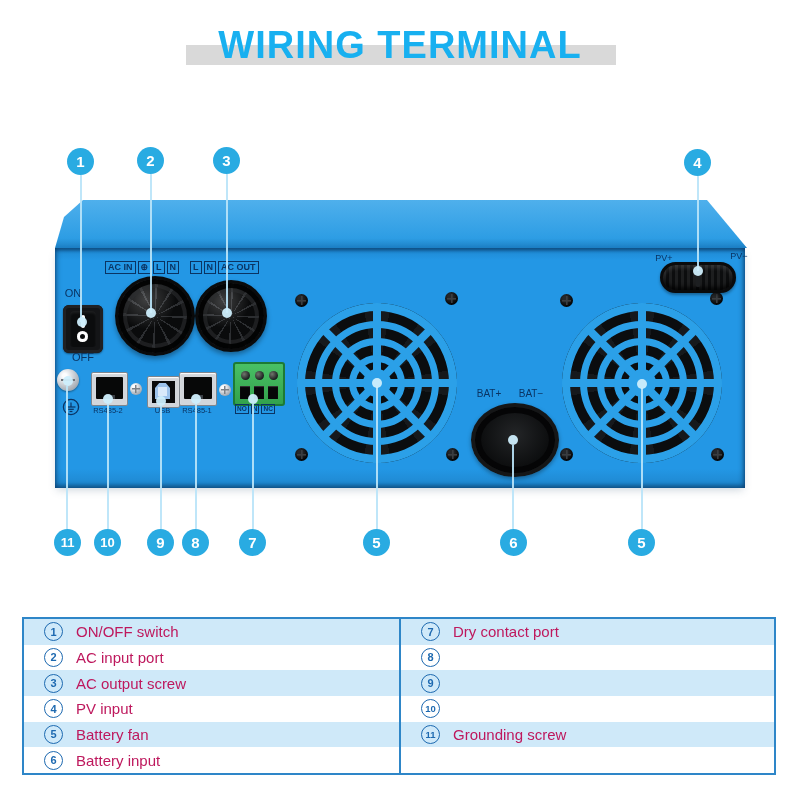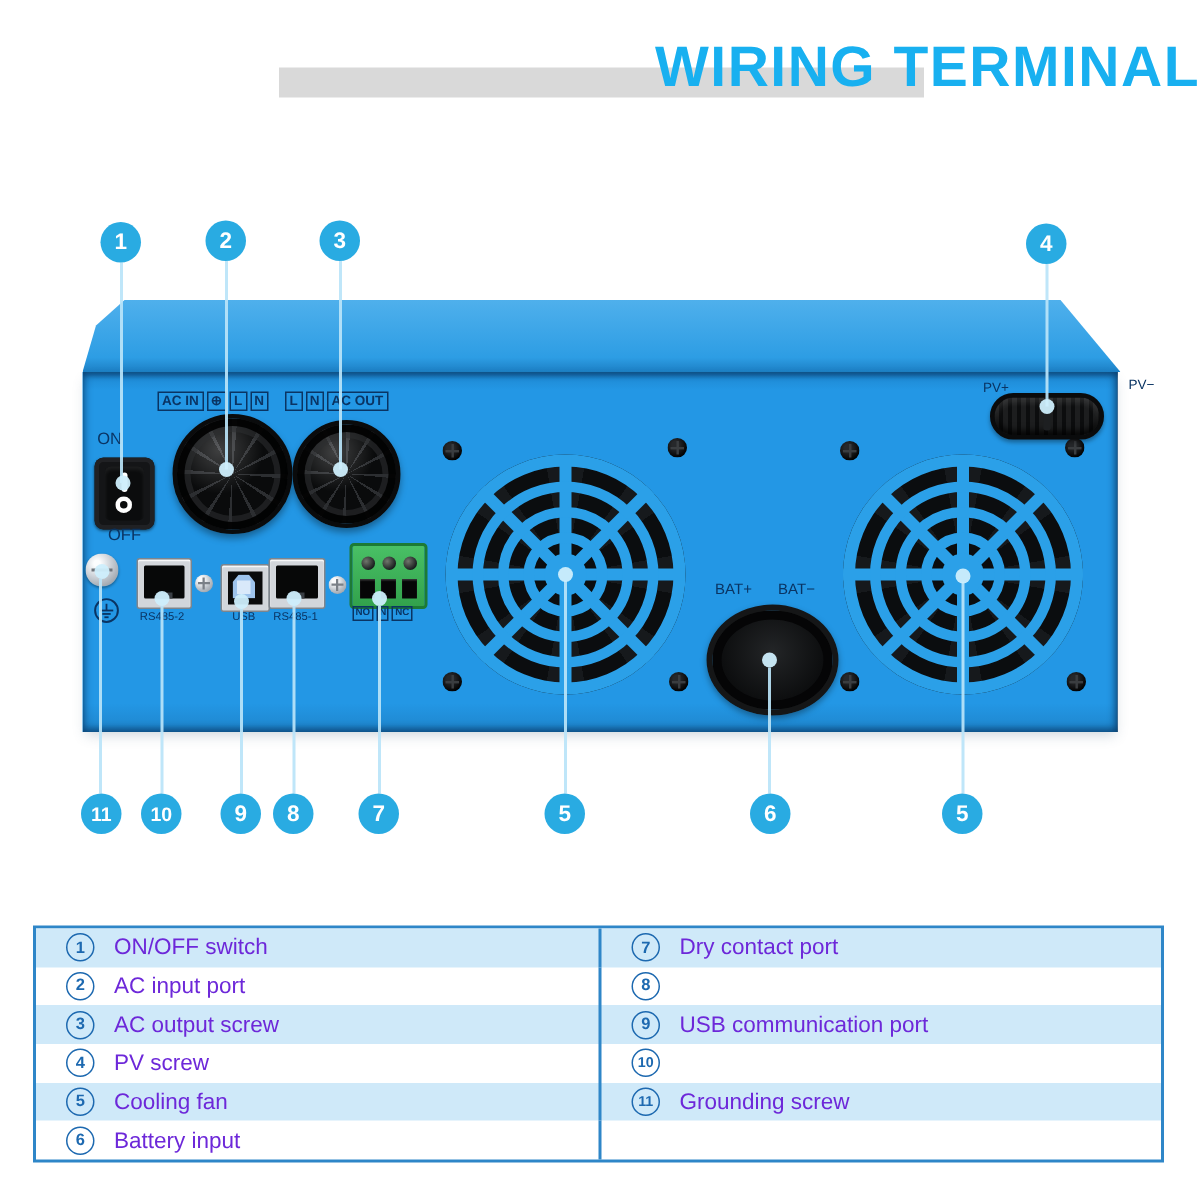--- a/index.html
+++ b/index.html
@@ -1,20 +1,20 @@
 <!DOCTYPE html>
 <html><head>
 <meta charset="utf-8">
 <style>
   html,body{margin:0;padding:0;background:#fff;}
   .stage{position:relative;width:800px;height:800px;background:#fff;overflow:hidden;
          font-family:"Liberation Sans", sans-serif;}
   
   .title-bar{position:absolute;left:186px;top:45px;width:430px;height:20px;background:#d9d9d9;z-index:2;}
-  .title{position:absolute;left:0;top:24px;width:100%;text-align:right;z-index:3;
+  .title{position:absolute;left:0;top:24px;width:100%;text-align:center;z-index:3;
          font-size:38px;font-weight:700;letter-spacing:1px;color:#18b0f0;}
   
   .co{position:absolute;width:27px;height:27px;border-radius:50%;background:#29abe2;color:#fff;
       font-size:15px;font-weight:700;display:flex;align-items:center;justify-content:center;z-index:9;}
   .co.two{font-size:13px;}
   .cline{position:absolute;width:2px;background:rgba(186,228,248,.92);z-index:7;}
   .cdot{position:absolute;width:10px;height:10px;border-radius:50%;background:rgba(206,238,252,.95);z-index:8;}
   
   .dev-top{position:absolute;left:55px;top:200px;width:692px;height:48px;z-index:1;
            background:linear-gradient(180deg,#4fb0ec 0%,#2d9de4 80%,#1c7fc4 100%);
@@ -99,21 +99,21 @@
   
   .legend{position:absolute;left:22px;top:617px;width:754px;height:158px;z-index:4;
           border:2px solid #2e86c8;box-sizing:border-box;display:grid;grid-template-rows:repeat(6,1fr);background:#fff;}
   .lrow{display:grid;grid-template-columns:1fr 1fr;}
   .lrow:nth-child(odd){background:#cfe9f9;}
   .lcell{display:flex;align-items:center;gap:13px;padding-left:20px;overflow:hidden;}
   .lcell.right{border-left:2px solid #2e86c8;}
   .lg-num{flex:0 0 auto;width:19px;height:19px;border-radius:50%;border:1.5px solid #1d69b0;box-sizing:border-box;
           color:#1d69b0;font-size:11px;font-weight:700;display:flex;align-items:center;justify-content:center;}
   .lg-num.two{font-size:9.5px;}
-  .lg-lbl{color:#6d28d9;font-size:15px;}
+  .lg-lbl{color:#be185d;font-size:15px;}
 </style>
 </head>
 <body>
 
 <div class="stage">
 
   <div class="title-bar"></div>
   <div class="title">WIRING TERMINAL</div>
 
   <div class="co" style="left:67px;top:148px">1</div>
@@ -226,21 +226,21 @@
     <div class="screw-b" style="left:505px;top:46px;width:13px;height:13px"></div>
     <div class="screw-b" style="left:655px;top:44px;width:13px;height:13px"></div>
     <div class="screw-b" style="left:505px;top:200px;width:13px;height:13px"></div>
     <div class="screw-b" style="left:656px;top:200px;width:13px;height:13px"></div>
 
     <div class="plabel" style="left:412px;top:140px;width:44px;font-size:10px">BAT+</div>
     <div class="plabel" style="left:454px;top:140px;width:44px;font-size:10px">BAT−</div>
     <div class="bat"></div>
 
     <div class="plabel" style="left:592px;top:5px;width:34px;font-size:9px">PV+</div>
-    <div class="plabel" style="left:689px;top:3px;width:34px;font-size:9px">PV−</div>
+    <div class="plabel" style="left:667px;top:3px;width:34px;font-size:9px">PV−</div>
     <div class="pv"></div>
   </div>
 
   <div class="cline" style="left:66px;top:386px;height:143px"></div>
   <div class="cline" style="left:107px;top:404px;height:125px"></div>
   <div class="cline" style="left:160px;top:406px;height:123px"></div>
   <div class="cline" style="left:195px;top:404px;height:125px"></div>
   <div class="cline" style="left:252px;top:404px;height:125px"></div>
   <div class="cline" style="left:376px;top:387px;height:142px"></div>
   <div class="cline" style="left:512px;top:445px;height:84px"></div>
@@ -283,36 +283,35 @@
         <span class="lg-num">8</span>
       </div>
     </div>
     <div class="lrow">
       <div class="lcell">
         <span class="lg-num">3</span>
         <span class="lg-lbl">AC output screw</span>
       </div>
       <div class="lcell right">
         <span class="lg-num">9</span>
-        <span class="lg-lbl">USB communication port</span>
       </div>
     </div>
     <div class="lrow">
       <div class="lcell">
         <span class="lg-num">4</span>
-        <span class="lg-lbl">PV screw</span>
+        <span class="lg-lbl">PV input</span>
       </div>
       <div class="lcell right">
         <span class="lg-num two">10</span>
       </div>
     </div>
     <div class="lrow">
       <div class="lcell">
         <span class="lg-num">5</span>
-        <span class="lg-lbl">Cooling fan</span>
+        <span class="lg-lbl">Battery fan</span>
       </div>
       <div class="lcell right">
         <span class="lg-num two">11</span>
         <span class="lg-lbl">Grounding screw</span>
       </div>
     </div>
     <div class="lrow">
       <div class="lcell">
         <span class="lg-num">6</span>
         <span class="lg-lbl">Battery input</span>

